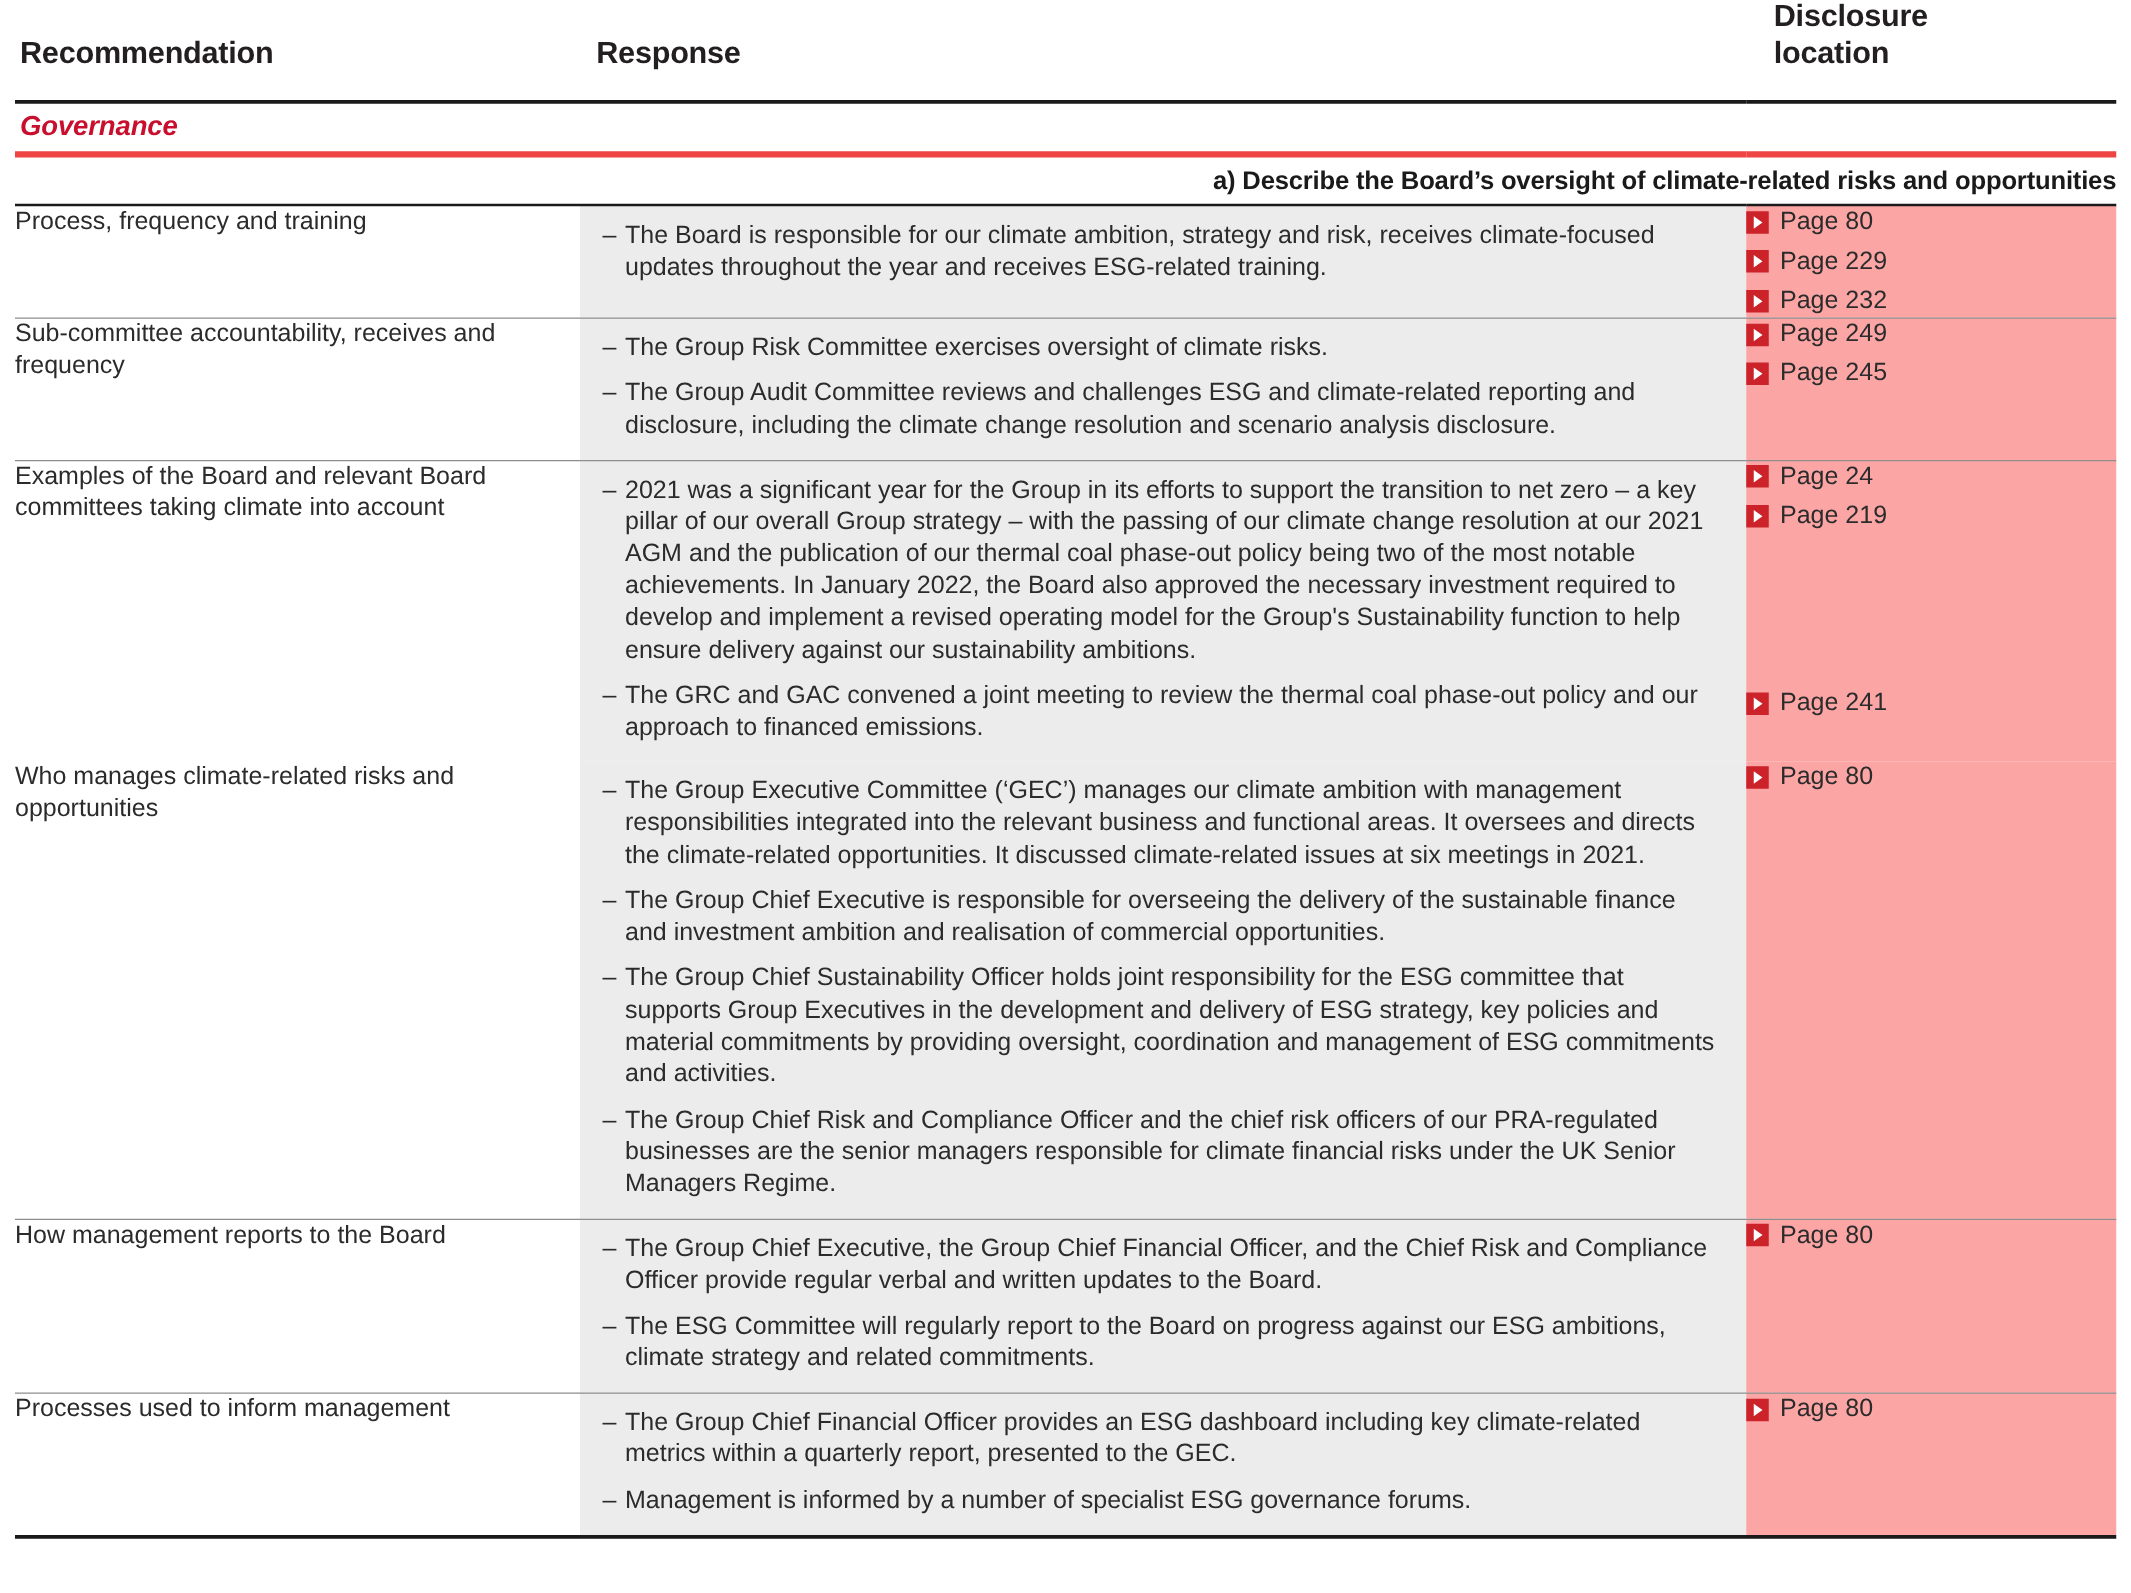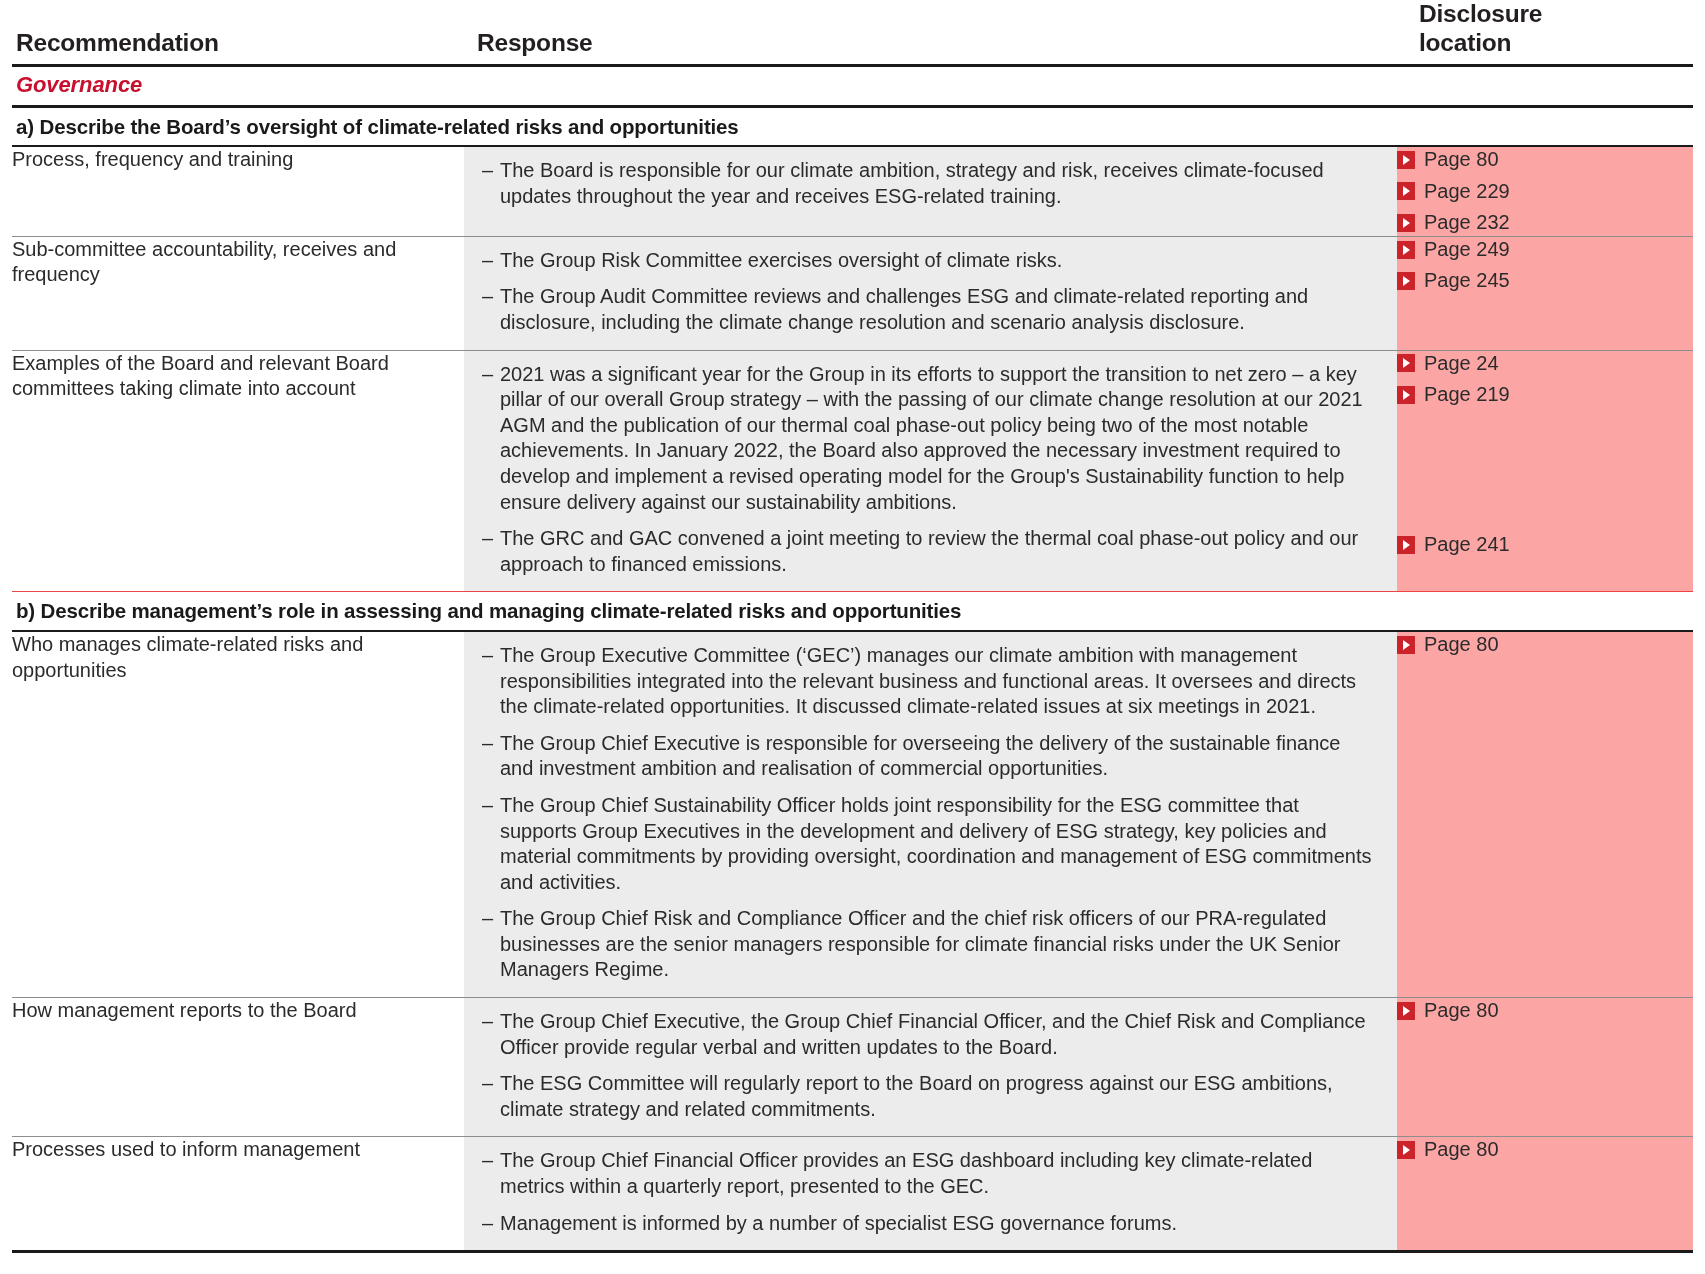--- a/index.html
+++ b/index.html
@@ -28,21 +28,21 @@
     border-collapse: collapse;
     table-layout: fixed;
   }
   col.c-rec  { width: 452px; }
   col.c-resp { width: 933px; }
   col.c-disc { width: 296px; }
 
   
   .hdr-cell {
     vertical-align: bottom;
-    padding: 0 0 7px 0;
+    padding: 0 0 23px 0;
     font-size: 24.5px;
     font-weight: bold;
     letter-spacing: -0.2px;
     line-height: 1.17;
     color: #231f20;
   }
   .hdr-cell.rec  { padding-left: 4px; }
   .hdr-cell.resp { padding-left: 13px; }
   .hdr-cell.disc { padding-left: 22px; }
   tr.header-row > td { border-bottom: 3px solid #1a1a1a; }
@@ -58,21 +58,22 @@
     font-size: 22px;
     font-weight: bold;
     letter-spacing: -0.1px;
     line-height: 1.1;
   }
 
   
   tr.sub-head td {
     padding: 7px 0 7px 4px;
     border-bottom: 2.5px solid #1a1a1a;
-    border-top: 1px solid #ef4444;
+    border-top: 5px solid #ef4444;
+    text-align: right;
   }
   .sub-head-text {
     font-size: 20.5px;
     font-weight: bold;
     letter-spacing: -0.15px;
     line-height: 1.15;
     color: #1a1a1a;
   }
 
   
@@ -254,25 +255,20 @@
             <span>Page 219</span>
           </a>
           <div class="pagelink-spacer"></div>
           <a class="pagelink">
             <span class="pagelink-icon"></span>
             <span>Page 241</span>
           </a>
         </td>
       </tr>
 
-      <tr class="sub-head">
-        <td colspan="3">
-          <span class="sub-head-text">b) Describe management’s role in assessing and managing climate-related risks and opportunities</span>
-        </td>
-      </tr>
 
       <tr class="data-row first-in-group">
         <td class="cell-rec">Who manages climate-related risks and opportunities</td>
         <td class="cell-resp">
           <div class="resp-inner">
             <span class="bullet"><span class="dash">–</span><span>The Group Executive Committee (‘GEC’) manages our climate ambition with management responsibilities integrated into the relevant business and functional areas. It oversees and directs the climate-related opportunities. It discussed climate-related issues at six meetings in 2021.</span></span>
             <span class="bullet"><span class="dash">–</span><span>The Group Chief Executive is responsible for overseeing the delivery of the sustainable finance and investment ambition and realisation of commercial opportunities.</span></span>
             <span class="bullet"><span class="dash">–</span><span>The Group Chief Sustainability Officer holds joint responsibility for the ESG committee that supports Group Executives in the development and delivery of ESG strategy, key policies and material commitments by providing oversight, coordination and management of ESG commitments and activities.</span></span>
             <span class="bullet"><span class="dash">–</span><span>The Group Chief Risk and Compliance Officer and the chief risk officers of our PRA-regulated businesses are the senior managers responsible for climate financial risks under the UK Senior Managers Regime.</span></span>
           </div>

